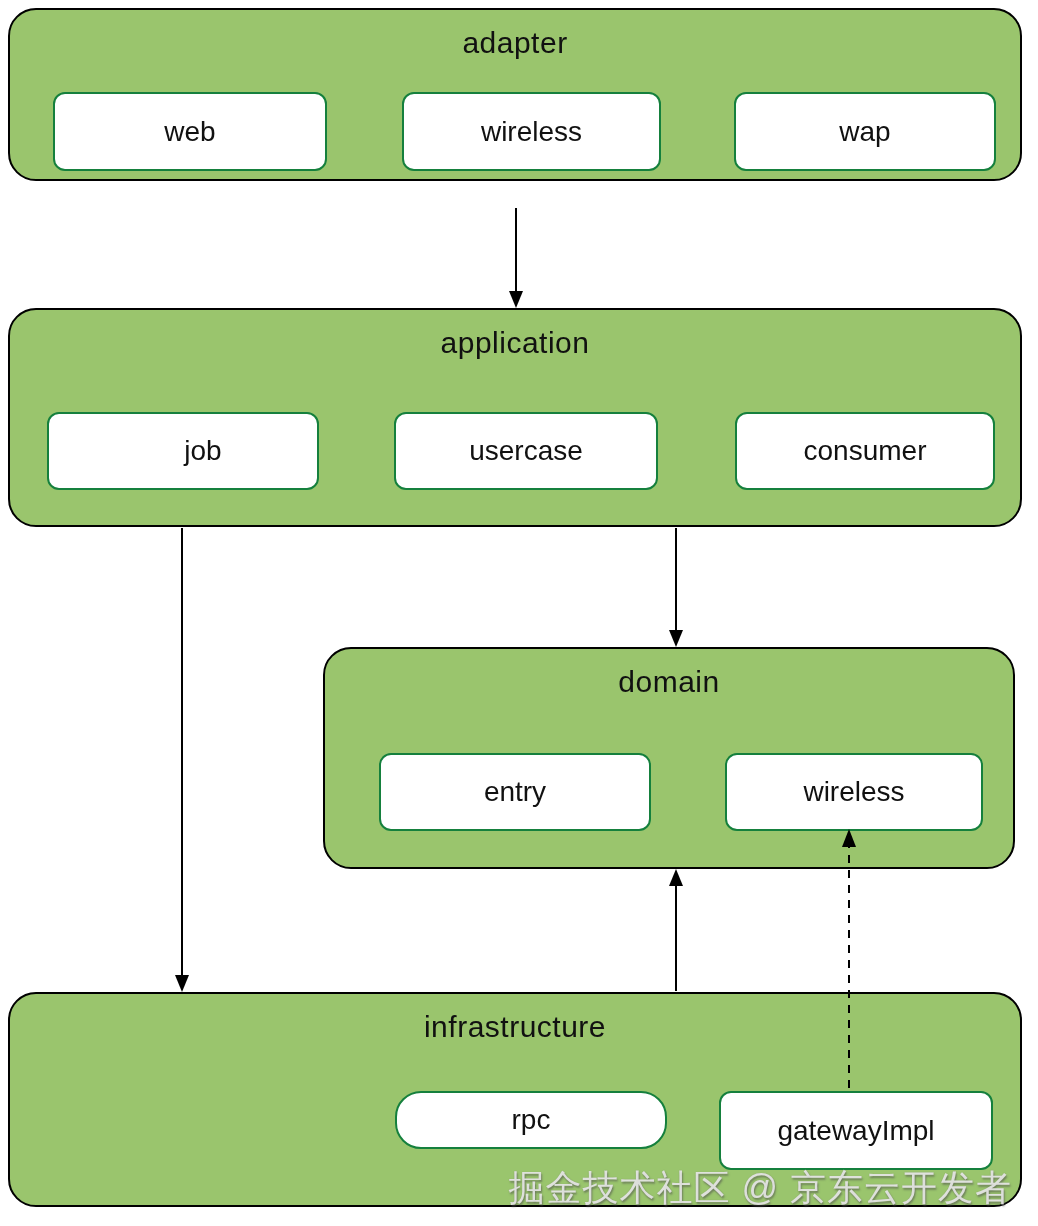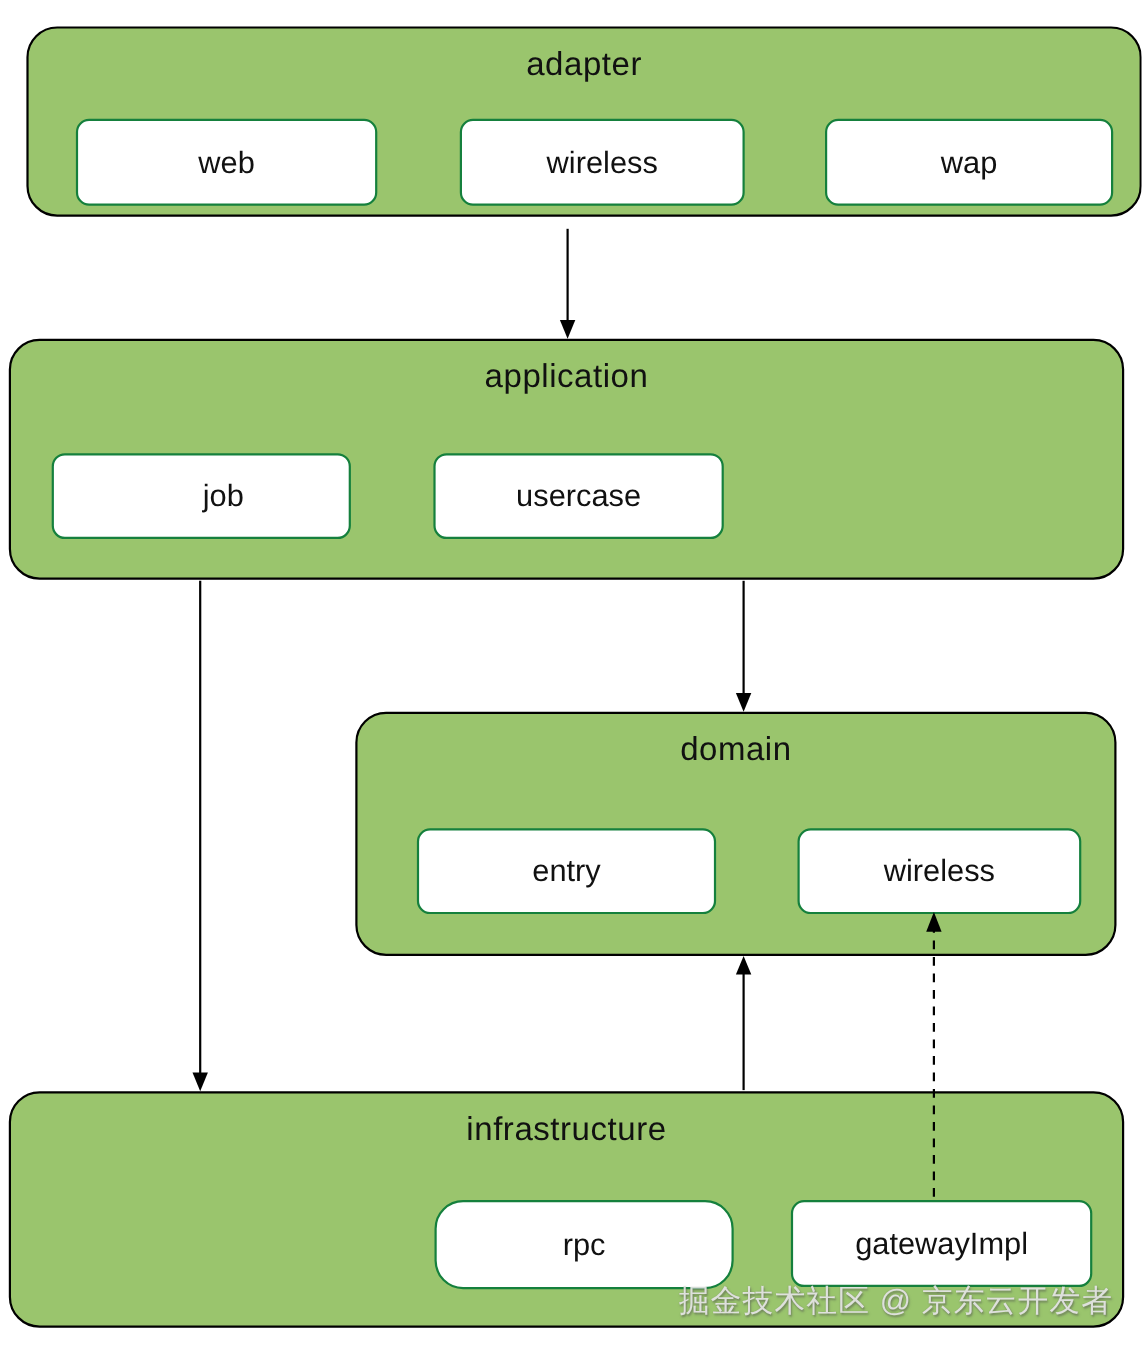--- a/index.html
+++ b/index.html
@@ -40,52 +40,52 @@
     border-radius: 12px;
     box-sizing: border-box;
     display: flex;
     align-items: center;
     justify-content: center;
     font-size: 28px;
     font-weight: 500;
     color: #111111;
   }
   
-  .layer-adapter        { left: 24px;   top: 8px;   width: 1014px; height: 173px; margin-top: 16px; }
+  .layer-adapter        { left: 8px;   top: 8px;   width: 1014px; height: 173px; }
   .layer-application    { left: 8px;   top: 308px; width: 1014px; height: 219px; }
   .layer-domain         { left: 323px; top: 647px; width: 692px;  height: 222px; }
   .layer-infrastructure { left: 8px;   top: 992px; width: 1014px; height: 215px; }
   
   .node-web         { left: 43px;  top: 82px;  width: 274px; height: 79px; }
   .node-wireless    { left: 392px; top: 82px;  width: 259px; height: 79px; text-align: center; }
   .node-wap         { left: 724px; top: 82px;  width: 262px; height: 79px; text-align: center; }
   .node-job         { left: 37px;  top: 102px; width: 272px; height: 78px; padding-left: 40px; }
   .node-usercase    { left: 384px; top: 102px; width: 264px; height: 78px; }
   .node-consumer    { left: 725px; top: 102px; width: 260px; height: 78px; }
   .node-entry       { left: 54px;  top: 104px; width: 272px; height: 78px; }
   .node-gateway     { left: 400px; top: 104px; width: 258px; height: 78px; }
   .node-database    { left: 57px;  top: 97px;  width: 272px; height: 79px; }
-  .node-rpc         { left: 385px; top: 97px;  width: 272px; height: 81px; border-radius: 26px; }
+  .node-rpc         { left: 385px; top: 97px;  width: 272px; height: 58px; border-radius: 26px; }
   .node-gatewayimpl { left: 709px; top: 97px;  width: 274px; height: 79px; }
 
   svg.arrows {
     position: absolute;
     left: 0;
     top: 0;
     width: 1038px;
     height: 1226px;
     pointer-events: none;
     z-index: 5;
   }
   .watermark {
     position: absolute;
     right: 26px;
     top: 1164px;
     z-index: 6;
-    font-size: 28px;
+    font-size: 36px;
     font-weight: 500;
     letter-spacing: 1px;
     color: rgba(236, 236, 236, 0.88);
     text-shadow: 1px 2px 2px rgba(75, 75, 75, 0.55), 0 0 1px rgba(110, 110, 110, 0.45);
     white-space: nowrap;
   }
 </style>
 </head>
 <body>
 
@@ -104,20 +104,23 @@
     </div>
   </div>
 
   <div class="layer layer-application">
     <div class="layer-title">application</div>
     <div class="node node-job">
       <span>job</span>
     </div>
     <div class="node node-usercase">
       <span>usercase</span>
+    </div>
+    <div class="node node-consumer">
+      <span>consumer</span>
     </div>
   </div>
 
   <div class="layer layer-domain">
     <div class="layer-title">domain</div>
     <div class="node node-entry">
       <span>entry</span>
     </div>
     <div class="node node-gateway">
       <span>wireless</span>

